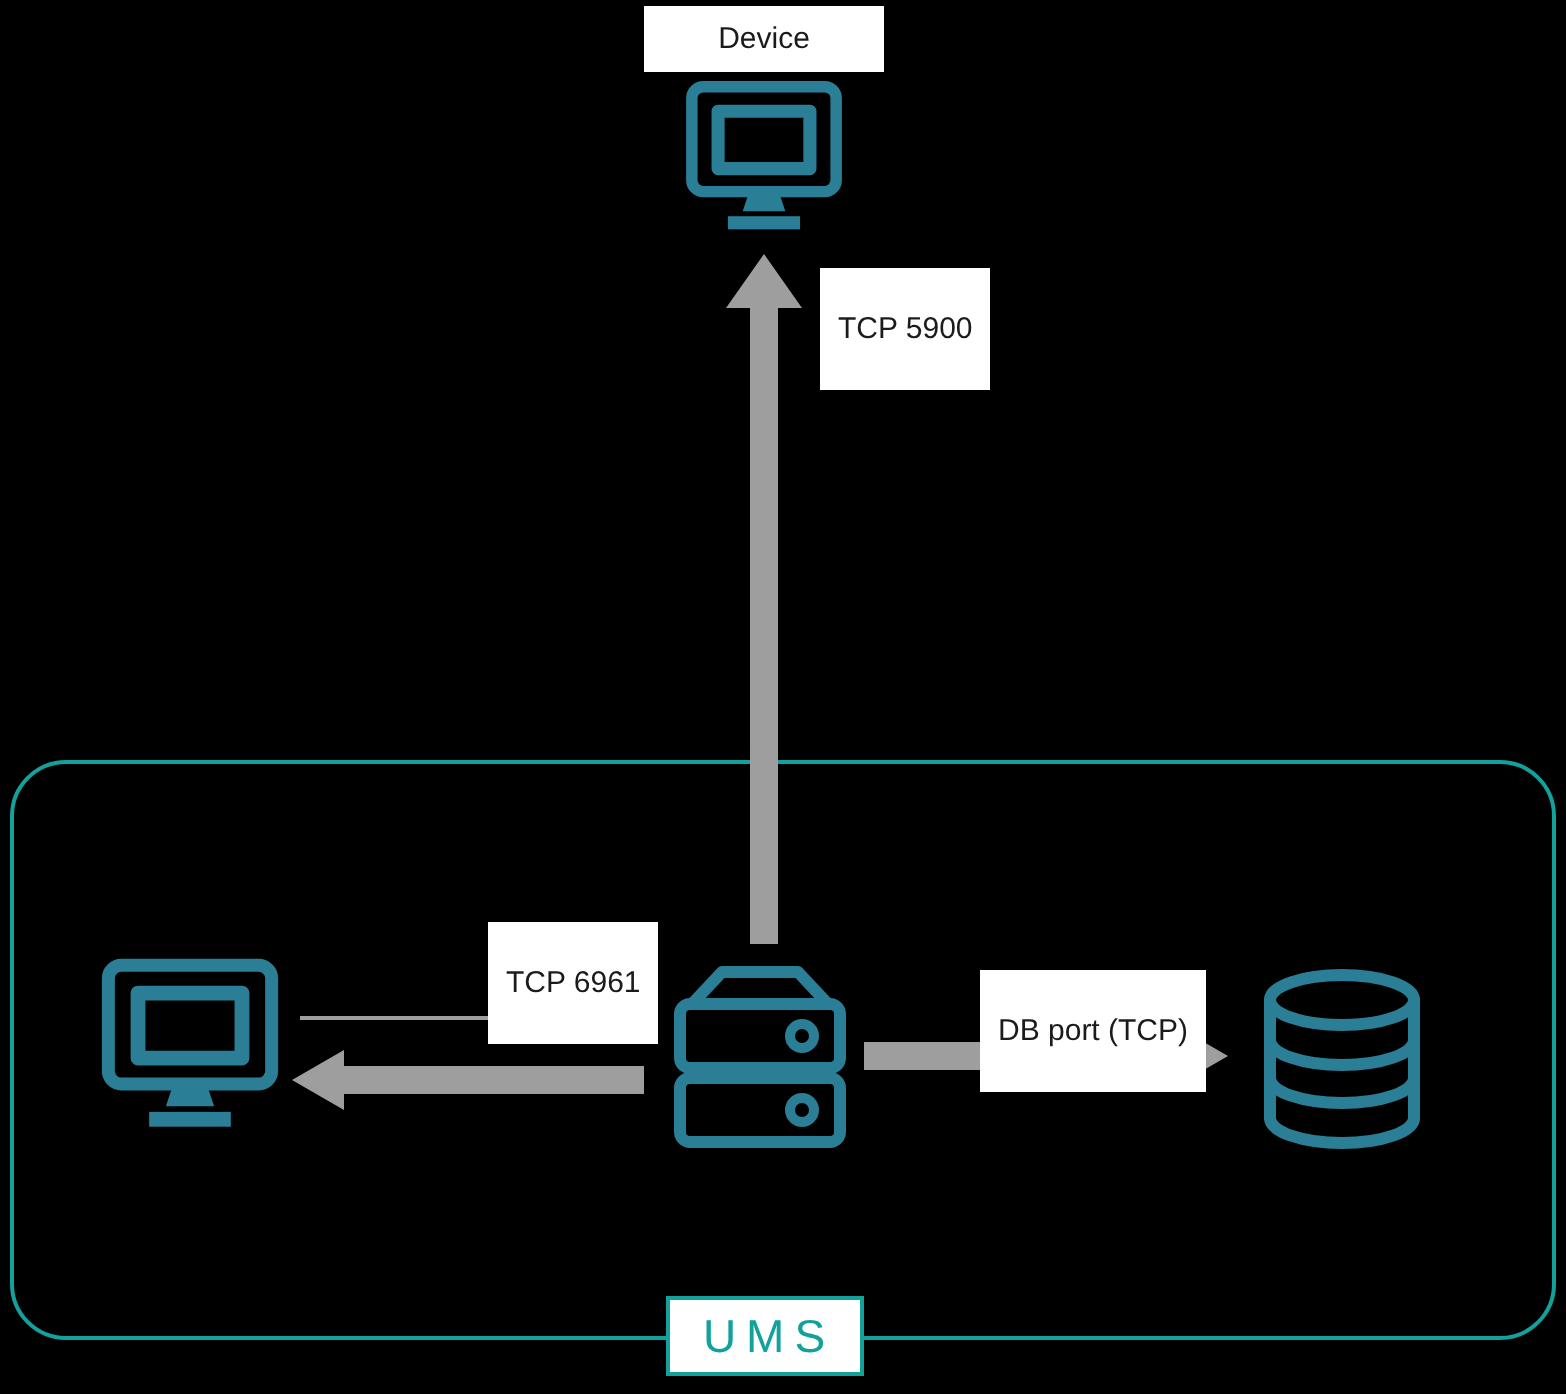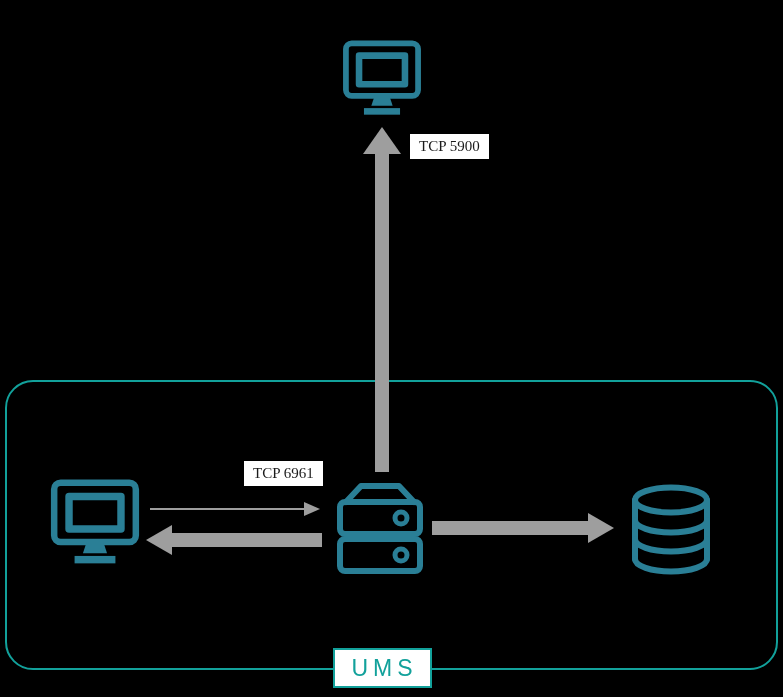--- a/index.html
+++ b/index.html
@@ -26,24 +26,23 @@
     justify-content: center;
     white-space: nowrap;
     z-index: 6;
   }
   .port-label {
     position: absolute;
     background: var(--label-bg, #fff);
     color: var(--label-text, #111);
     font-size: 15px;
     line-height: 1;
-    padding: 5px 9px;
+    padding: 23px 9px;
     white-space: nowrap;
     z-index: 6;
-    font-family: Liberation Serif, serif;
   }
   .ums-frame {
     position: absolute;
     left: 5px;
     top: 380px;
     width: 769px;
     height: 286px;
     border: 2px solid var(--frame-teal, #12a19b);
     border-radius: 28px;
     z-index: 1;
@@ -90,20 +89,21 @@
   .fil {
     fill: var(--icon-teal, #2a7f96);
     stroke: none;
   }
 </style>
 </head>
 <body>
 
 <div class="canvas">
 
+  <div class="white-label" style="left:322px; top:3px; width:120px; height:33px;">Device</div>
 
   <svg class="icon-svg" style="left:341px; top:39px;" width="82" height="80" viewBox="0 0 100 97">
     <rect class="stk" x="6" y="5" width="88" height="64" rx="7" stroke-width="7"></rect>
     <rect class="stk" x="22" y="20" width="56" height="35" stroke-width="8"></rect>
     <polygon class="fil" points="41,69 59,69 63,81 37,81"></polygon>
     <rect class="fil" x="28" y="84" width="44" height="8"></rect>
   </svg>
 
   <div class="head" style="left:363px; top:127px; border-left:19px solid transparent; border-right:19px solid transparent; border-bottom:27px solid var(--arrow-gray, #9e9e9e);"></div>
   <div class="shaft" style="left:375px; top:152px; width:14px; height:320px;"></div>
@@ -140,16 +140,17 @@
   <div class="head" style="left:304px; top:502px; border-top:7px solid transparent; border-bottom:7px solid transparent; border-left:16px solid var(--arrow-gray, #9e9e9e);"></div>
 
   <div class="port-label" style="left:244px; top:461px;">TCP 6961</div>
 
   <div class="head" style="left:146px; top:525px; border-top:15px solid transparent; border-bottom:15px solid transparent; border-right:26px solid var(--arrow-gray, #9e9e9e);"></div>
   <div class="shaft" style="left:170px; top:533px; width:152px; height:14px;"></div>
 
   <div class="shaft" style="left:432px; top:521px; width:156px; height:14px;"></div>
   <div class="head" style="left:588px; top:513px; border-top:15px solid transparent; border-bottom:15px solid transparent; border-left:26px solid var(--arrow-gray, #9e9e9e);"></div>
 
+  <div class="port-label" style="left:490px; top:485px;">DB port (TCP)</div>
 
   <div class="ums-badge">UMS</div>
 
 </div>
 
 </body></html>

